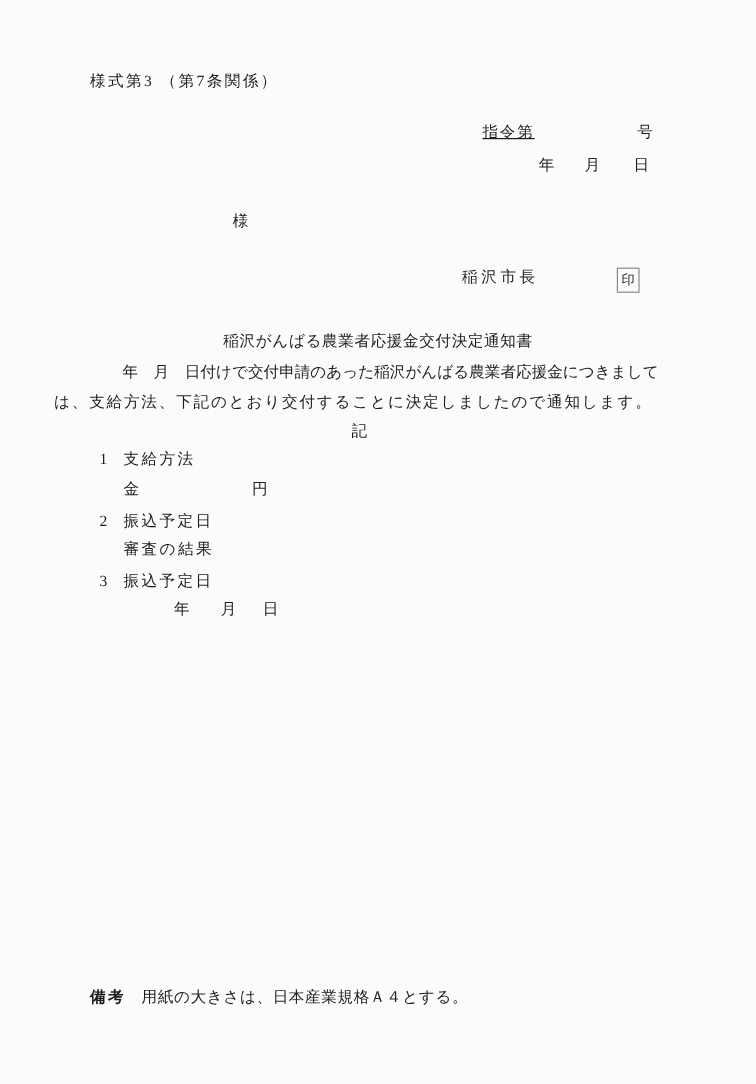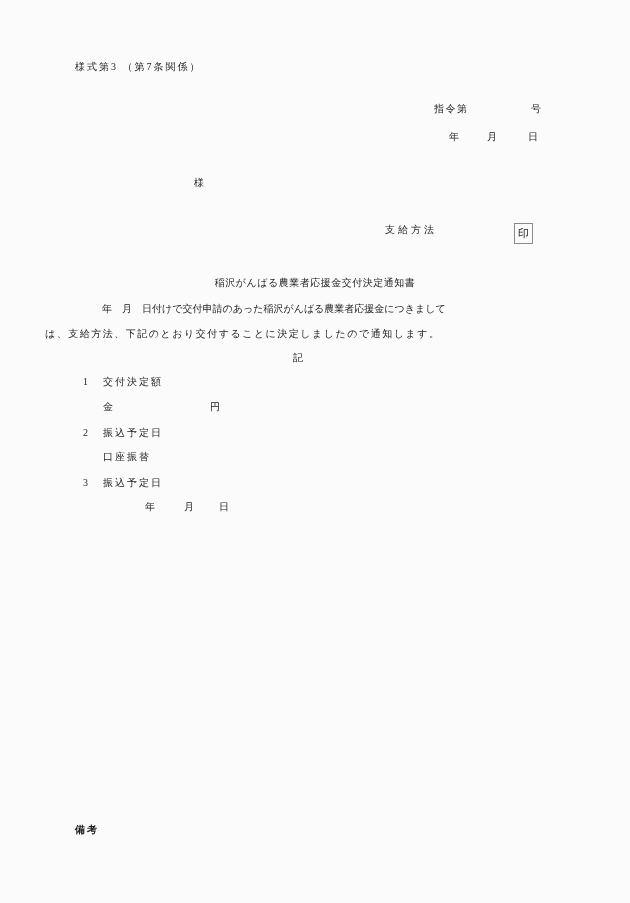--- a/index.html
+++ b/index.html
@@ -11,27 +11,27 @@
     position: relative;
     width: 630px;
     height: 903px;
     background: #fbfbfb;
     font-family: "Liberation Serif", "DejaVu Serif", serif;
     color: #1c1c1c;
     overflow: hidden;
   }
   .t {
     position: absolute;
-    font-size: 10px;
+    font-size: 13px;
     line-height: 1.15;
     letter-spacing: 2px;
     white-space: pre;
   }
   .form-label   { left: 75px;  top: 61px;  letter-spacing: 2px; }
-  .directive-prefix { left: 434px; top: 103px; letter-spacing: 1.5px; }
+  .directive-prefix { left: 402px; top: 103px; letter-spacing: 1.5px; text-decoration: underline; }
   .directive-suffix { left: 531px; top: 103px; }
   .hdr-year  { left: 449px; top: 131px; }
   .hdr-month { left: 487px; top: 131px; }
   .hdr-day   { left: 528px; top: 131px; }
   .addressee { left: 194px; top: 177px; }
   .issuer    { left: 385px; top: 224px; letter-spacing: 3px; }
   .seal-box {
     position: absolute;
     left: 514px; top: 223px;
     width: 17px; height: 19px;
@@ -71,40 +71,41 @@
 
   <div class="t directive-prefix">指令第</div>
   <div class="t directive-suffix">号</div>
 
   <div class="t hdr-year">年</div>
   <div class="t hdr-month">月</div>
   <div class="t hdr-day">日</div>
 
   <div class="t addressee">様</div>
 
-  <div class="t issuer">支給方法</div>
+  <div class="t issuer">稲沢市長</div>
   <div class="seal-box">印</div>
 
   <div class="t para-line1">年　月　日付けで交付申請のあった稲沢がんばる農業者応援金につきまして</div>
 
   <div class="t doc-title">稲沢がんばる農業者応援金交付決定通知書</div>
   <div class="t para-line2">は、支給方法、下記のとおり交付することに決定しましたので通知します。</div>
 
   <div class="t record-marker">記</div>
 
   <div class="t item1-num">1</div>
-  <div class="t item1-label">交付決定額</div>
+  <div class="t item1-label">支給方法</div>
   <div class="t item1-kin">金</div>
   <div class="t item1-yen">円</div>
 
   <div class="t item2-num">2</div>
   <div class="t item2-label">振込予定日</div>
-  <div class="t item2-value">口座振替</div>
+  <div class="t item2-value">審査の結果</div>
 
   <div class="t item3-num">3</div>
   <div class="t item3-label">振込予定日</div>
   <div class="t item3-year">年</div>
   <div class="t item3-month">月</div>
   <div class="t item3-day">日</div>
 
   <div class="t note-label">備考</div>
+  <div class="t note-text">用紙の大きさは、日本産業規格Ａ４とする。</div>
 
 </div>
 
 </body></html>

